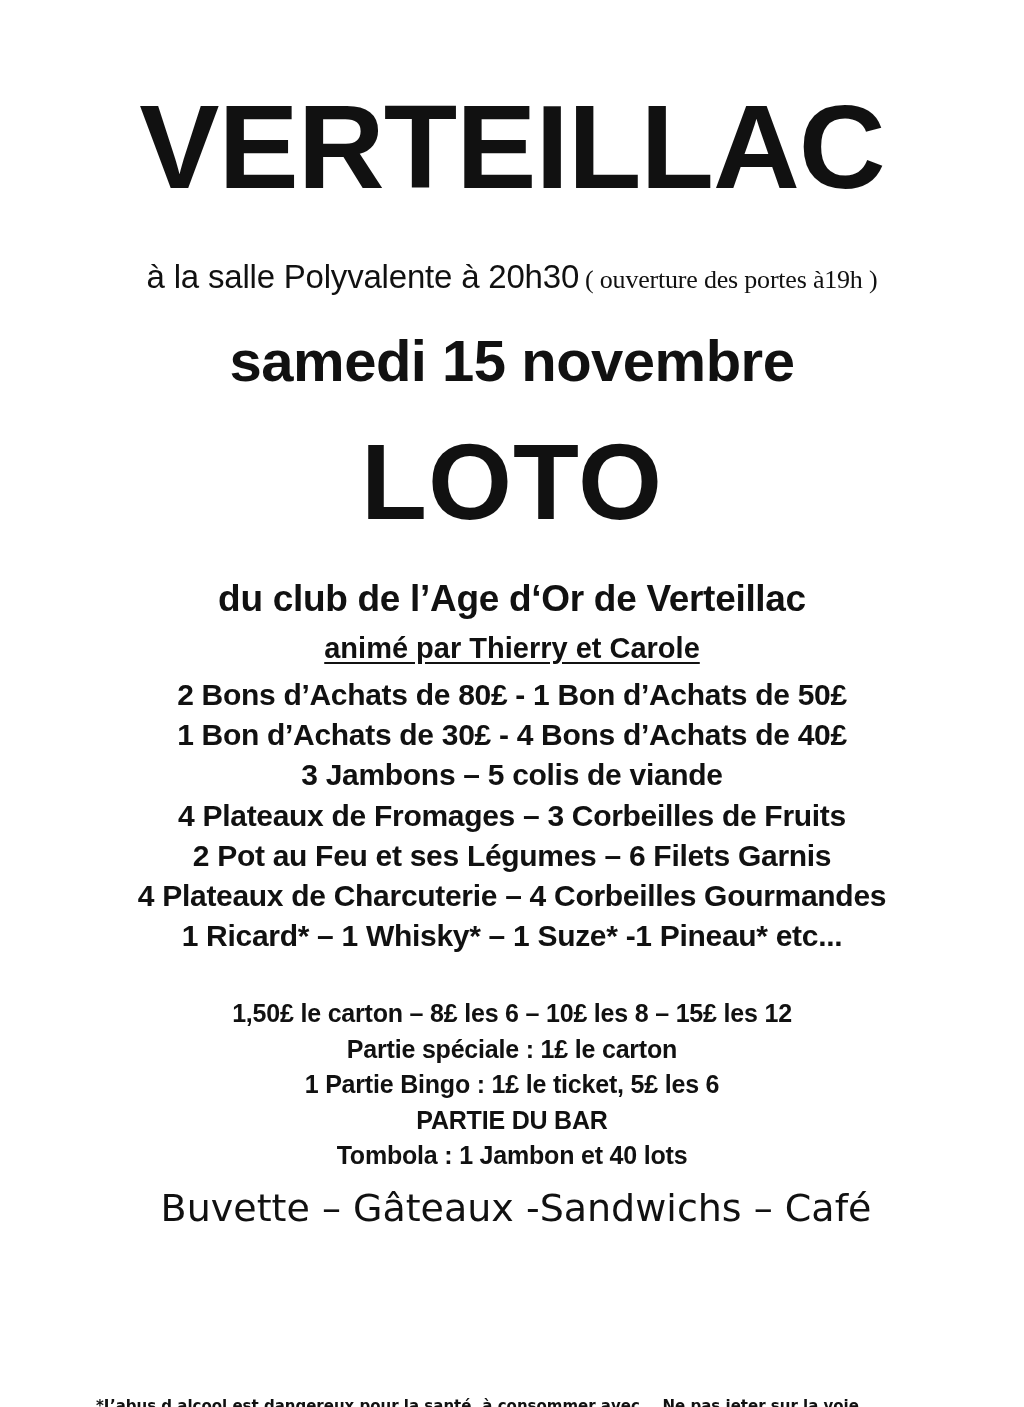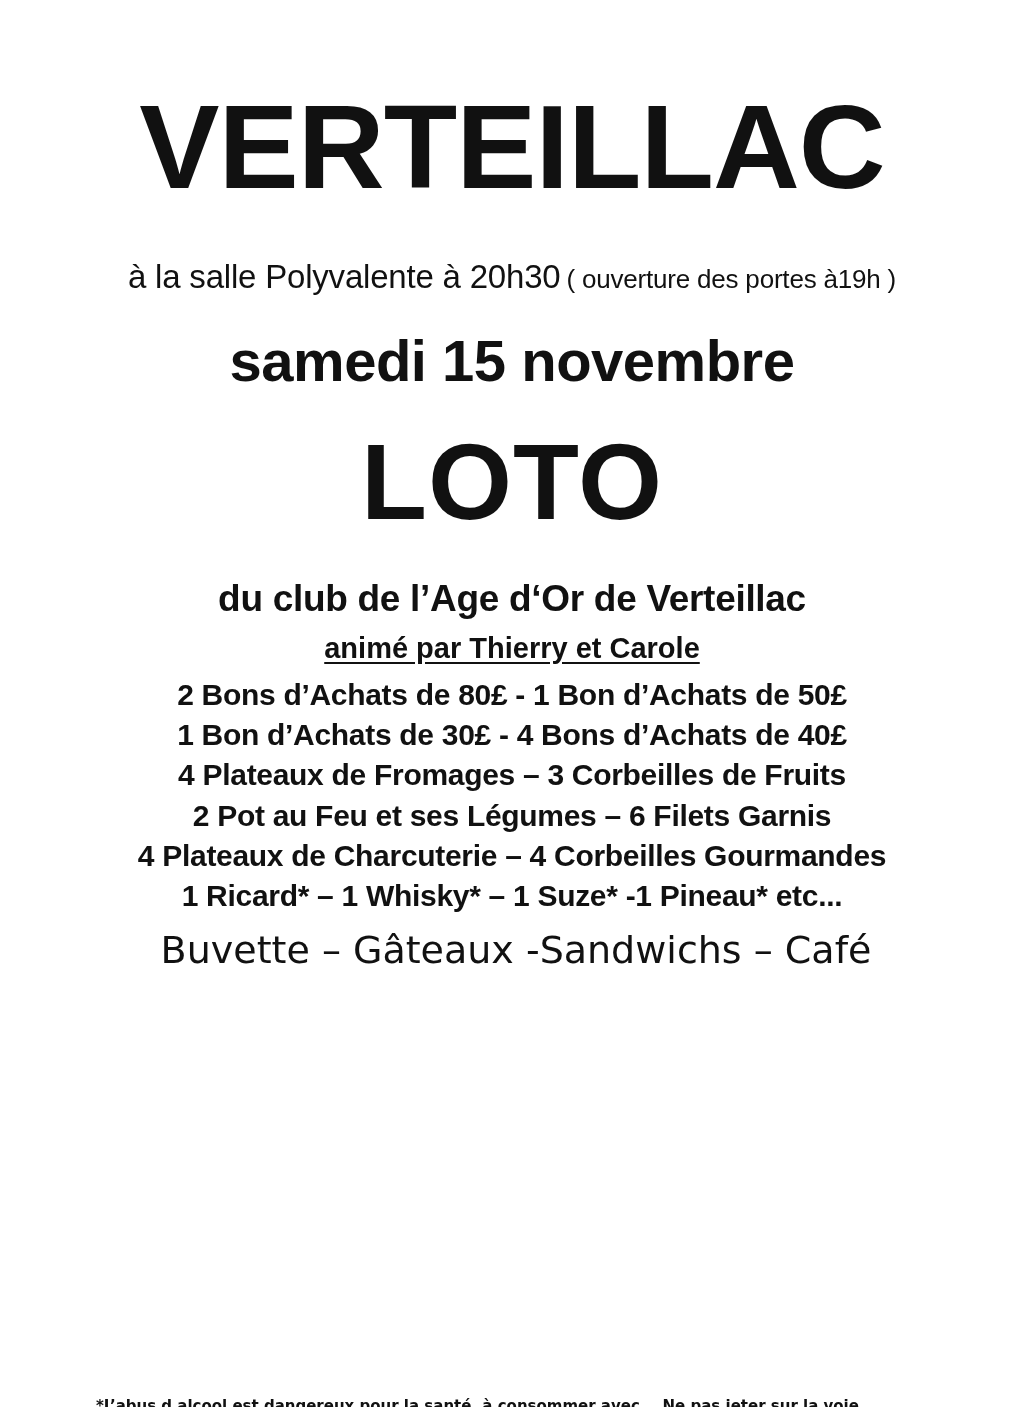--- a/index.html
+++ b/index.html
@@ -41,20 +41,21 @@
     font-size: 33px;
     font-weight: normal;
     letter-spacing: -0.2px;
     text-align: right;
   }
   .venue-sub {
     font-size: 26px;
     font-weight: normal;
     letter-spacing: -0.2px;
     margin-left: 6px;
+    font-family: Liberation Serif, serif;
   }
   .date-line {
     text-align: center;
     margin-top: 31px;
     font-size: 58px;
     font-weight: bold;
     letter-spacing: -0.5px;
   }
   .loto {
     text-align: center;
@@ -145,26 +146,34 @@
 
   <div class="loto">LOTO</div>
 
   <div class="club">du club de l’Age d‘Or de Verteillac</div>
 
   <div class="animateur">animé par Thierry et Carole</div>
 
   <div class="prizes">
     <div class="prize-line">2 Bons d’Achats de 80£ - 1 Bon d’Achats de 50£</div>
     <div class="prize-line">1 Bon d’Achats de 30£ - 4 Bons d’Achats de 40£</div>
+    <div class="prize-line">3 Jambons – 5 colis de viande</div>
     <div class="prize-line">4 Plateaux de Fromages – 3 Corbeilles de Fruits</div>
     <div class="prize-line">2 Pot au Feu et ses Légumes – 6 Filets Garnis</div>
     <div class="prize-line">4 Plateaux de Charcuterie – 4 Corbeilles Gourmandes</div>
     <div class="prize-line">1 Ricard* – 1 Whisky* – 1 Suze* -1 Pineau* etc...</div>
   </div>
 
+  <div class="pricing">
+    <div class="price-line">1,50£ le carton – 8£ les 6 – 10£ les 8 – 15£ les 12</div>
+    <div class="price-line">Partie spéciale : 1£ le carton</div>
+    <div class="price-line">1 Partie Bingo : 1£ le ticket, 5£ les 6</div>
+    <div class="price-line">PARTIE DU BAR</div>
+    <div class="price-line">Tombola : 1 Jambon et 40 lots</div>
+  </div>
 
   <div class="refreshments">Buvette – Gâteaux -Sandwichs – Café</div>
 
   <div class="footer">
     <div class="footer-left">*L’abus d alcool est dangereux pour la santé, à consommer avec modération</div>
     <div class="footer-right">Ne pas jeter sur la voie publique</div>
   </div>
 
 </div>
 

